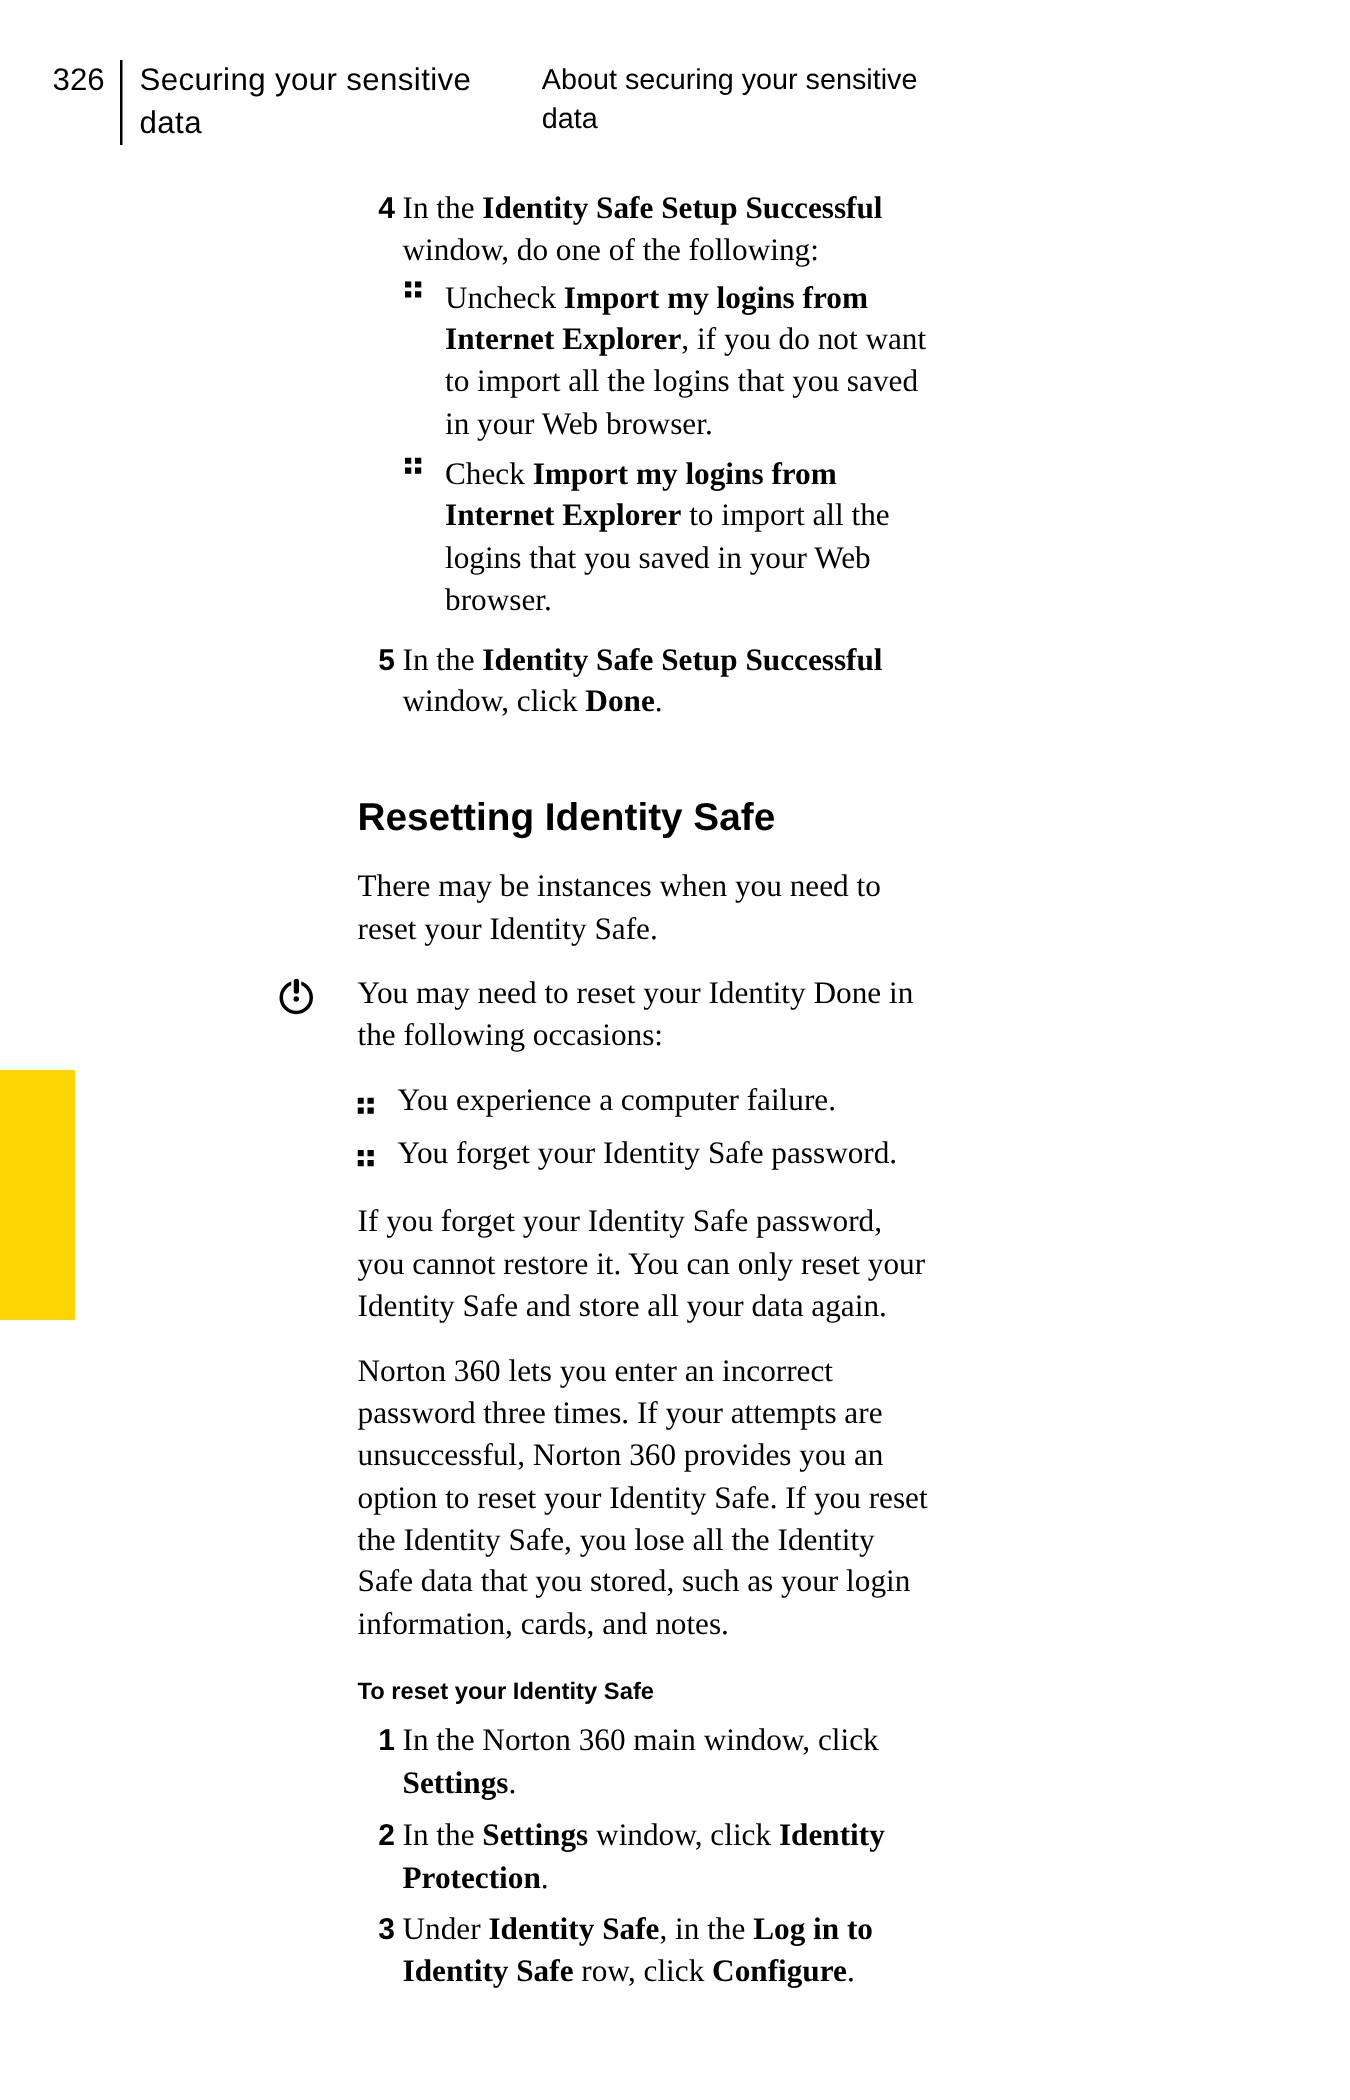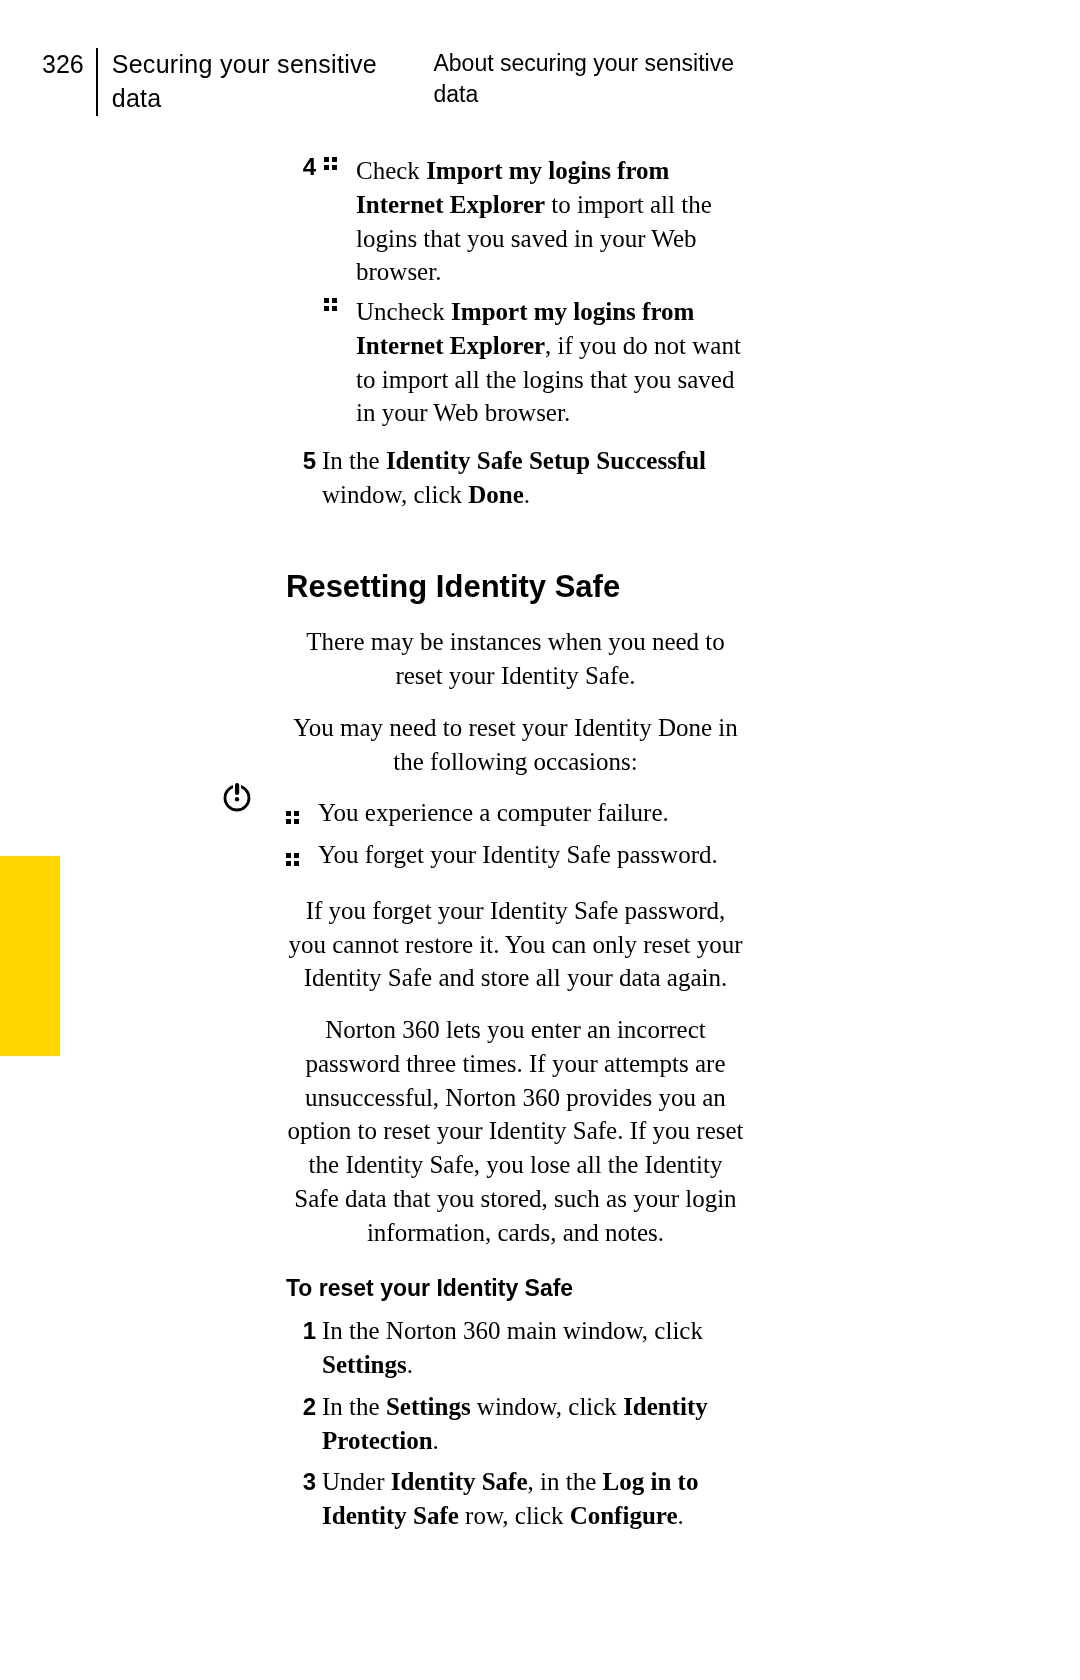--- a/index.html
+++ b/index.html
@@ -106,27 +106,26 @@
   .h2 {
     font-family: "Helvetica Neue", Helvetica, Arial, "Liberation Sans", sans-serif;
     font-weight: 700;
     font-size: 31px;
     margin-top: 54px;
     margin-bottom: 18px;
   }
   .h3 {
     font-family: "Helvetica Neue", Helvetica, Arial, "Liberation Sans", sans-serif;
     font-weight: 700;
-    font-size: 23px;
+    font-size: 19px;
     margin-top: 24px;
     margin-bottom: 10px;
   }
   p.para {
     margin: 0 0 18px 0;
-    text-align: center;
   }
   .plain-ul {
     margin: 0 0 18px 0;
     padding: 0;
     list-style: none;
   }
   .plain-ul > li {
     display: flex;
     align-items: flex-start;
     margin-bottom: 4px;
@@ -169,45 +168,48 @@
 
   <div class="yellow-tab"></div>
 
   <div class="content">
 
     <ol class="ol-outer">
 
       <li>
         <div class="step-num">4</div>
         <div class="step-body">
+          <div>
+            <span>In the </span><b>Identity Safe Setup Successful</b><span> window, do one of the following:</span>
+          </div>
           <ul class="ul-inner">
             <li>
               <span class="square-bullet">
                 <svg width="14" height="14" viewBox="0 0 14 14">
                     <rect x="0" y="0" width="5" height="5" fill="#000"></rect>
                     <rect x="8" y="0" width="5" height="5" fill="#000"></rect>
                     <rect x="0" y="8" width="5" height="5" fill="#000"></rect>
                     <rect x="8" y="8" width="5" height="5" fill="#000"></rect>
                   </svg>
               </span>
               <span>
-                <span>Check </span><b>Import my logins from Internet Explorer</b><span> to import all the logins that you saved in your Web browser.</span>
+                <span>Uncheck </span><b>Import my logins from Internet Explorer</b><span>, if you do not want to import all the logins that you saved in your Web browser.</span>
               </span>
             </li>
             <li>
               <span class="square-bullet">
                 <svg width="14" height="14" viewBox="0 0 14 14">
                     <rect x="0" y="0" width="5" height="5" fill="#000"></rect>
                     <rect x="8" y="0" width="5" height="5" fill="#000"></rect>
                     <rect x="0" y="8" width="5" height="5" fill="#000"></rect>
                     <rect x="8" y="8" width="5" height="5" fill="#000"></rect>
                   </svg>
               </span>
               <span>
-                <span>Uncheck </span><b>Import my logins from Internet Explorer</b><span>, if you do not want to import all the logins that you saved in your Web browser.</span>
+                <span>Check </span><b>Import my logins from Internet Explorer</b><span> to import all the logins that you saved in your Web browser.</span>
               </span>
             </li>
           </ul>
         </div>
       </li>
 
       <li>
         <div class="step-num">5</div>
         <div class="step-body">
           <div>

